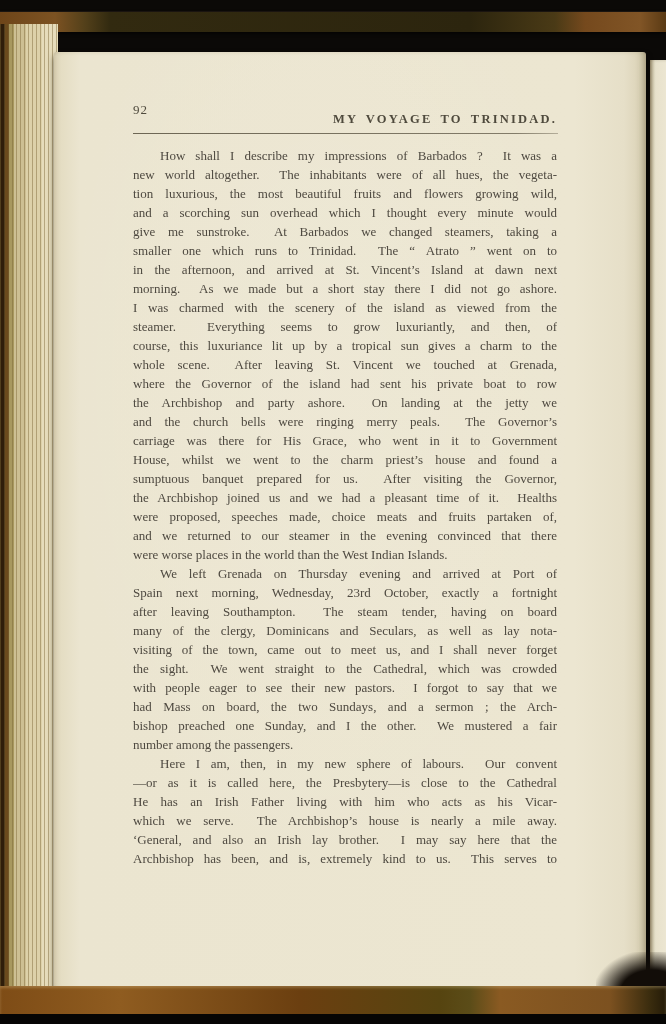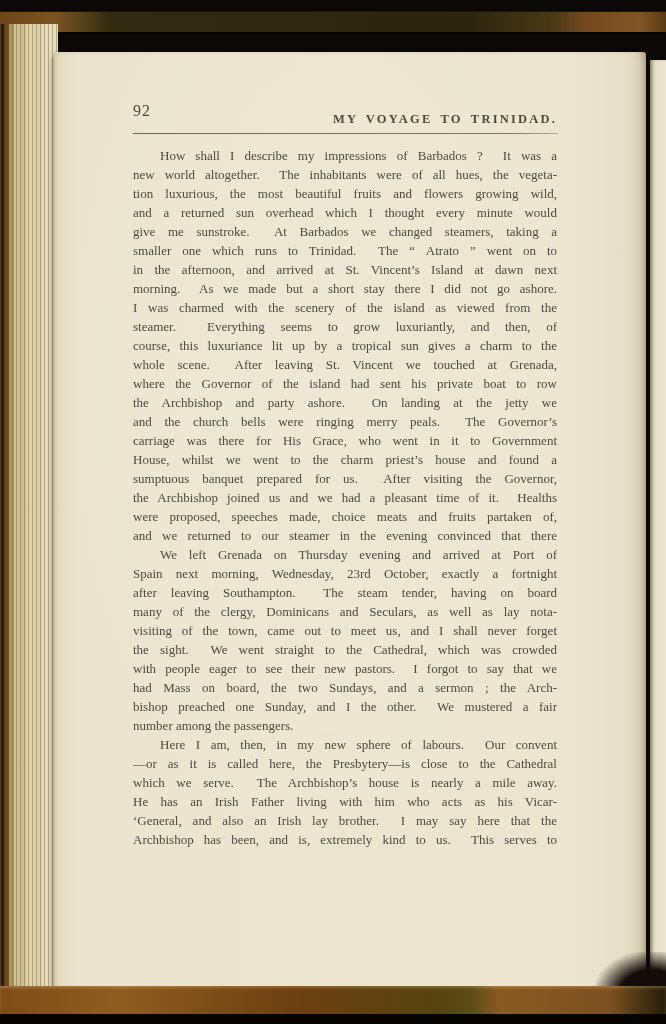--- a/index.html
+++ b/index.html
@@ -67,21 +67,21 @@
     background:radial-gradient(ellipse at 80% 90%, #120d08 40%, rgba(18,13,8,0) 75%);
   }
 
   
   .page-inner{position:absolute;left:0;top:0;width:100%;height:100%;}
   .header-row{
     position:absolute;left:79px;top:48px;width:424px;height:22px;
     color:#4f4a3d;
   }
   .page-number{
-    position:absolute;left:0;top:2px;font-size:16px;letter-spacing:1px;
+    position:absolute;left:0;top:2px;font-size:13px;letter-spacing:1px;
   }
   .running-title{
     position:absolute;left:0;right:0;top:12px;text-align:right;
     font-size:12.5px;letter-spacing:2.2px;word-spacing:3px;font-weight:bold;
   }
   .header-rule{
     position:absolute;left:79px;top:81px;width:425px;height:1px;
     background:linear-gradient(90deg,rgba(95,88,70,.9),rgba(95,88,70,.75) 90%,rgba(95,88,70,.4));
   }
 
@@ -113,52 +113,53 @@
         <span class="page-number">92</span>
         <span class="running-title">MY VOYAGE TO TRINIDAD.</span>
       </div>
       <div class="header-rule"></div>
 
       <div class="page-text">
 
       <div class="line indent">How shall I describe my impressions of Barbados&nbsp;?&nbsp; It was a</div>
           <div class="line">new world altogether.&nbsp; The inhabitants were of all hues, the vegeta-</div>
           <div class="line">tion luxurious, the most beautiful fruits and flowers growing wild,</div>
-          <div class="line">and a returned sun overhead which I thought every minute would</div>
+          <div class="line">and a scorching sun overhead which I thought every minute would</div>
           <div class="line">give me sunstroke.&nbsp; At Barbados we changed steamers, taking a</div>
           <div class="line">smaller one which runs to Trinidad.&nbsp; The “&nbsp;Atrato&nbsp;” went on to</div>
           <div class="line">in the afternoon, and arrived at St. Vincent’s Island at dawn next</div>
           <div class="line">morning.&nbsp; As we made but a short stay there I did not go ashore.</div>
           <div class="line">I was charmed with the scenery of the island as viewed from the</div>
           <div class="line">steamer.&nbsp; Everything seems to grow luxuriantly, and then, of</div>
           <div class="line">course, this luxuriance lit up by a tropical sun gives a charm to the</div>
           <div class="line">whole scene.&nbsp; After leaving St. Vincent we touched at Grenada,</div>
           <div class="line">where the Governor of the island had sent his private boat to row</div>
           <div class="line">the Archbishop and party ashore.&nbsp; On landing at the jetty we</div>
           <div class="line">and the church bells were ringing merry peals.&nbsp; The Governor’s</div>
           <div class="line">carriage was there for His Grace, who went in it to Government</div>
           <div class="line">House, whilst we went to the charm priest’s house and found a</div>
           <div class="line">sumptuous banquet prepared for us.&nbsp; After visiting the Governor,</div>
           <div class="line">the Archbishop joined us and we had a pleasant time of it.&nbsp; Healths</div>
           <div class="line">were proposed, speeches made, choice meats and fruits partaken of,</div>
           <div class="line">and we returned to our steamer in the evening convinced that there</div>
+          <div class="line para-end">were worse places in the world than the West Indian Islands.</div>
           <div class="line indent">We left Grenada on Thursday evening and arrived at Port of</div>
           <div class="line">Spain next morning, Wednesday, 23rd October, exactly a fortnight</div>
           <div class="line">after leaving Southampton.&nbsp; The steam tender, having on board</div>
           <div class="line">many of the clergy, Dominicans and Seculars, as well as lay nota-</div>
           <div class="line">visiting of the town, came out to meet us, and I shall never forget</div>
           <div class="line">the sight.&nbsp; We went straight to the Cathedral, which was crowded</div>
           <div class="line">with people eager to see their new pastors.&nbsp; I forgot to say that we</div>
           <div class="line">had Mass on board, the two Sundays, and a sermon&nbsp;; the Arch-</div>
           <div class="line">bishop preached one Sunday, and I the other.&nbsp; We mustered a fair</div>
           <div class="line para-end">number among the passengers.</div>
           <div class="line indent">Here I am, then, in my new sphere of labours.&nbsp; Our convent</div>
           <div class="line">—or as it is called here, the Presbytery—is close to the Cathedral</div>
+          <div class="line">He has an Irish Father living with him who acts as his Vicar-</div>
           <div class="line">which we serve.&nbsp; The Archbishop’s house is nearly a mile away.</div>
-          <div class="line">He has an Irish Father living with him who acts as his Vicar-</div>
           <div class="line">‘General, and also an Irish lay brother.&nbsp; I may say here that the</div>
           <div class="line">Archbishop has been, and is, extremely kind to us.&nbsp; This serves to</div>
         </div>
     </div>
   </div>
 
   <div class="page-right-sliver"></div>
   <div class="corner-dark-br"></div>
   <div class="cover-bottom"></div>
   <div class="black-bottom"></div>

